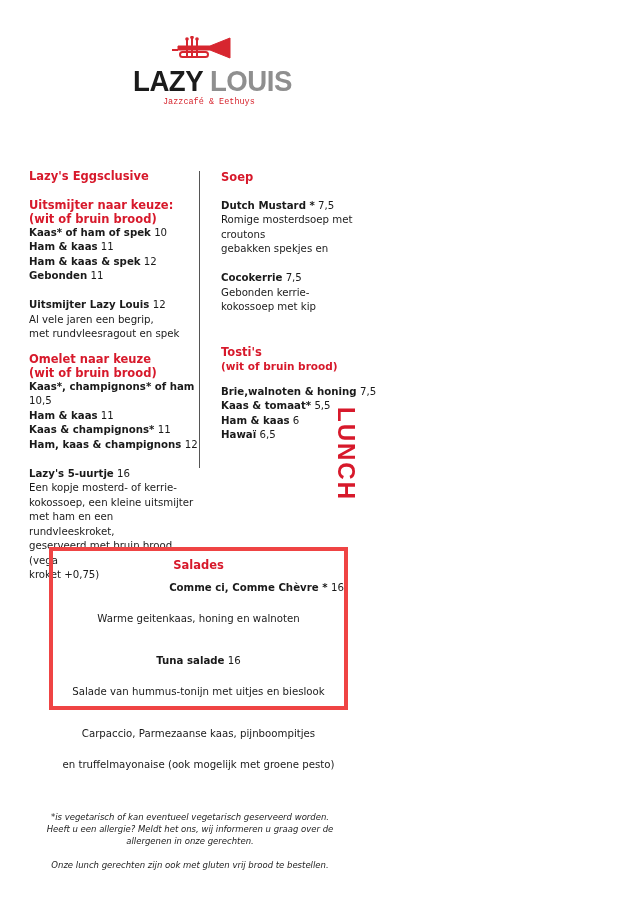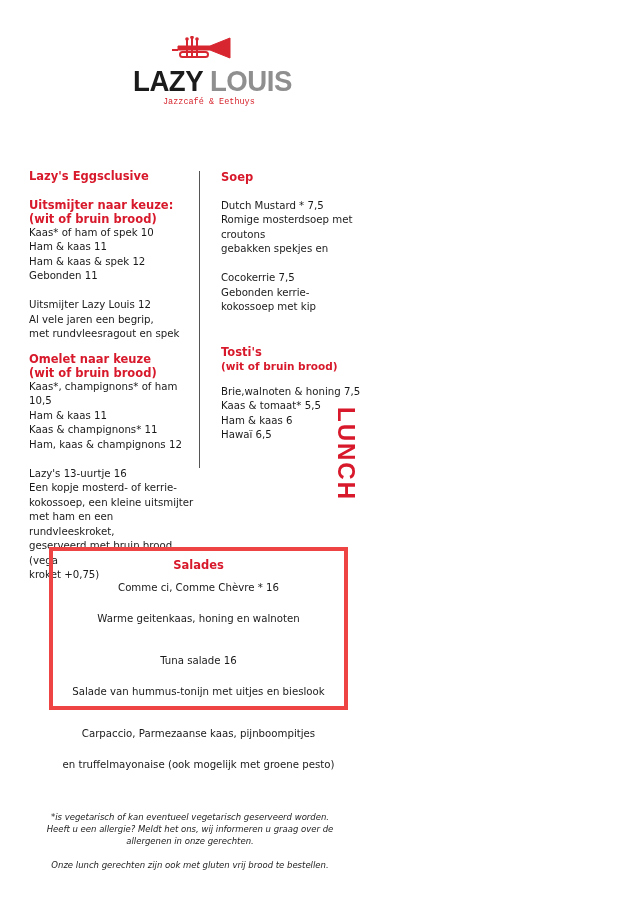--- a/index.html
+++ b/index.html
@@ -10,36 +10,36 @@
     .logo { position: absolute; left: 120px; top: 30px; width: 160px; height: 80px; }
     .logo svg.trumpet { position: absolute; left: 50px; top: 6px; }
     .logo-word { position: absolute; left: 13px; top: 36px; font-family: "Liberation Sans", sans-serif;
       font-weight: bold; font-size: 30px; letter-spacing: -0.5px; line-height: 30px; white-space: nowrap; transform: scaleX(0.92); transform-origin: left top; }
     .logo-word .lazy { color: #1b1b1b; }
     .logo-word .louis { color: #8f8f8f; }
     .logo-sub { position: absolute; left: 43px; top: 67px; font-family: Liberation Mono, monospace;
       font-size: 8.5px; color: #d7262f; white-space: nowrap; }
     .h { font-weight: bold; font-size: 11.5px; color: #d7192b; line-height: 14px; }
     .txt { font-size: 10.2px; line-height: 14.5px; }
-    .b { font-weight: normal; }
+    .b { font-weight: bold; }
 
     .col-left { position: absolute; left: 29px; top: 169px; width: 170px; }
     .col-right { position: absolute; left: 221px; top: 170px; width: 160px; }
     .divider { position: absolute; left: 199px; top: 171px; width: 1px; height: 297px; background: #555; }
     .gap { height: 14.5px; }
 
     .lunch { position: absolute; left: 338px; top: 407px; width: 0; height: 0; }
     .lunch span { position: absolute; left: 0; top: 0; transform: rotate(90deg); transform-origin: left top;
       font-family: "Liberation Sans", sans-serif; font-weight: bold; font-size: 24px; color: #d7192b;
       letter-spacing: 2px; white-space: nowrap; display: block; margin-left: 22px; }
 
     .salades { position: absolute; left: 49px; top: 547px; width: 299px; height: 163px; border: 4px solid #ef4444; box-sizing: border-box; text-align: center; }
     .salades .title { font-weight: bold; font-size: 11.5px; color: #d7192b; margin-top: 7px; line-height: 14px; }
     .salades .item { font-size: 10.2px; line-height: 14.5px; margin-top: 16px; }
-    .salades .item-first { margin-top: 9px; }
+    .salades .item-first { margin-top: 9px; text-align: right; }
     .salades .sp { height: 12px; }
 
     .footer { position: absolute; left: 40px; top: 811px; width: 300px; text-align: center; font-style: italic; font-size: 8.5px; line-height: 12px; color: #222; }
   </style>
 </head>
 <body>
 
 <div class="logo">
   <svg class="trumpet" width="64" height="26" viewBox="0 0 64 26">
     <g fill="#d7262f" stroke="#d7262f">
@@ -75,21 +75,21 @@
   <div class="txt">Al vele jaren een begrip,</div>
   <div class="txt">met rundvleesragout en spek</div>
   <div class="gap" style="height:10px"></div>
   <div class="h">Omelet naar keuze</div>
   <div class="h">(wit of bruin brood)</div>
   <div class="txt"><span class="b">Kaas*, champignons* of ham</span> <span>10,5</span></div>
   <div class="txt"><span class="b">Ham &amp; kaas</span> <span>11</span></div>
   <div class="txt"><span class="b">Kaas &amp; champignons*</span> <span>11</span></div>
   <div class="txt"><span class="b">Ham, kaas &amp; champignons</span> <span>12</span></div>
   <div class="gap"></div>
-  <div class="txt"><span class="b">Lazy's 13-uurtje</span> <span>16</span></div>
+  <div class="txt"><span class="b">Lazy's 5-uurtje</span> <span>16</span></div>
   <div class="txt">Een kopje mosterd- of kerrie-</div>
   <div class="txt">kokossoep, een kleine uitsmijter</div>
   <div class="txt">met ham en een rundvleeskroket,</div>
   <div class="txt">geserveerd met bruin brood (vega</div>
   <div class="txt">kroket +0,75)</div>
 </div>
 
 <div class="divider"></div>
 
 <div class="col-right">

